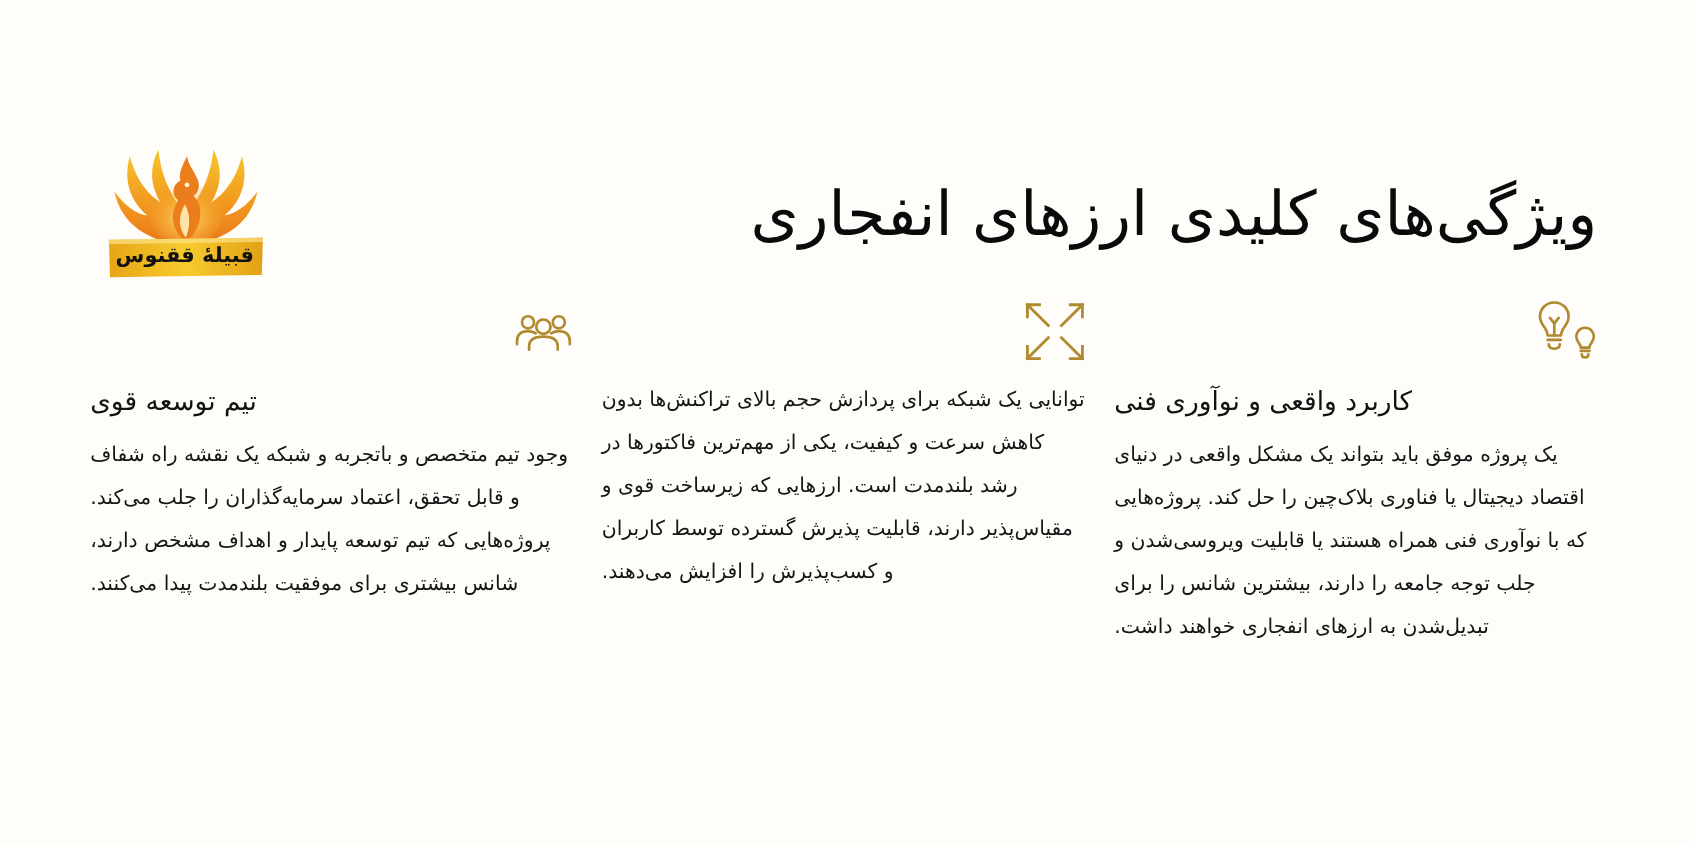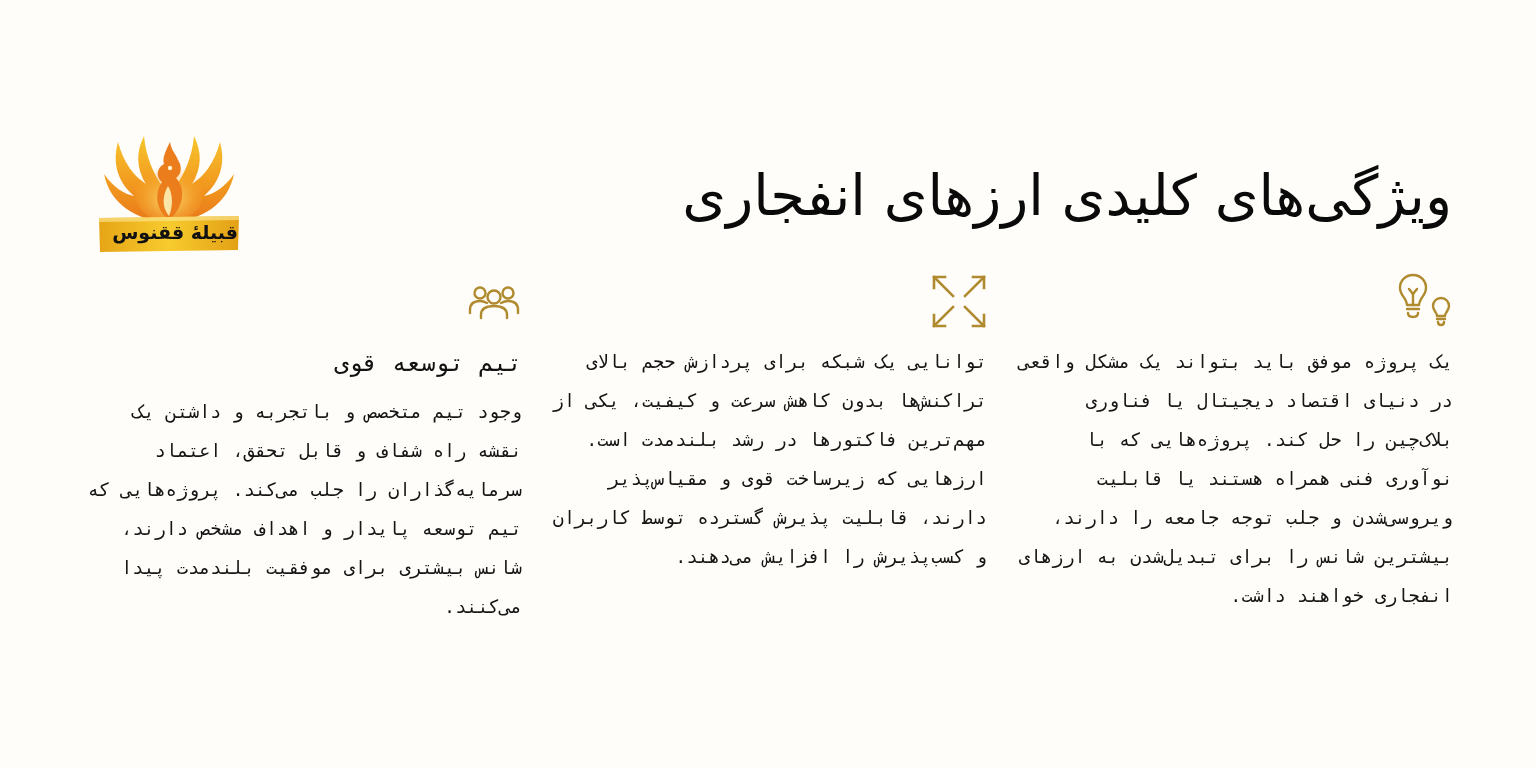--- a/index.html
+++ b/index.html
@@ -37,34 +37,34 @@
       width: 146px;
       height: 130px;
     }
     .logo svg { width: 100%; height: 100%; display: block; }
     .logo .banner-text {
       position: absolute;
       left: 2px;
       right: 4px;
       top: 92px;
       height: 32px;
+      text-align: center;
       font-family: "DejaVu Sans", sans-serif;
       font-weight: bold;
       font-size: 19px;
       line-height: 32px;
       color: #111;
       direction: rtl;
       letter-spacing: -0.5px;
     }
     .column {
       position: absolute;
       top: 272px;
       width: 440px;
-      text-align: right;
-      font-family: Liberation Mono, monospace;
+      text-align: left;
     }
     .col-1 { right: 83px; }
     .col-2 { right: 549px; }
     .col-3 { right: 1014px; }
     .icon {
       display: flex;
       justify-content: flex-start;
       height: 60px;
     }
     .icon svg { display: block; }
@@ -131,20 +131,21 @@
           <path d="M16 33 V22"></path>
           <path d="M16 22 L12 17"></path>
           <path d="M16 22 L20 17"></path>
           <path d="M10 37 H22"></path>
           <path d="M11 41 C11 44 13 45 16 45 C19 45 21 44 21 41"></path>
           <path d="M44 26 C39 26 36 30 36 34 C36 37 38 39 39 41 C40 42 40 43 40 44 L48 44 C48 43 48 42 49 41 C50 39 52 37 52 34 C52 30 49 26 44 26 Z"></path>
           <path d="M40 47 H48"></path>
           <path d="M41 50 C41 52 42 53 44 53 C46 53 47 52 47 50"></path>
         </svg>
     </div>
+    <h2 class="col-heading">کاربرد واقعی و نوآوری فنی</h2>
     <p class="col-text">یک پروژه موفق باید بتواند یک مشکل واقعی در دنیای اقتصاد دیجیتال یا فناوری بلاک‌چین را حل کند. پروژه‌هایی که با نوآوری فنی همراه هستند یا قابلیت ویروسی‌شدن و جلب توجه جامعه را دارند، بیشترین شانس را برای تبدیل‌شدن به ارزهای انفجاری خواهند داشت.</p>
   </div>
 
   <div class="column col-2">
     <div class="icon">
       <svg width="56" height="60" viewBox="0 0 56 60" fill="none" stroke="#b08a2e" stroke-width="2.6" stroke-linecap="square" stroke-linejoin="miter" xmlns="http://www.w3.org/2000/svg">
         <path d="M3 16 V5 H14"></path>
           <path d="M3 5 L22 24"></path>
         <path d="M53 16 V5 H42"></path>
           <path d="M53 5 L34 24"></path>
@@ -162,16 +163,16 @@
       <svg width="54" height="50" viewBox="0 0 54 50" fill="none" stroke="#b08a2e" stroke-width="2.4" stroke-linecap="round" stroke-linejoin="round" xmlns="http://www.w3.org/2000/svg">
         <circle cx="12" cy="21" r="5.5"></circle>
         <circle cx="40" cy="21" r="5.5"></circle>
         <circle cx="26" cy="25" r="6.5"></circle>
         <path d="M2 41 V38 C2 32 6 29 12 29 C15 29 17 30 19 31"></path>
         <path d="M50 41 V38 C50 32 46 29 40 29 C37 29 35 30 33 31"></path>
         <path d="M13 46 V43 C13 37 18 34 26 34 C34 34 39 37 39 43 V46"></path>
       </svg>
     </div>
     <h2 class="col-heading">تیم توسعه قوی</h2>
-    <p class="col-text">وجود تیم متخصص و باتجربه و داشتن یک نقشه راه شفاف و قابل تحقق، اعتماد سرمایه‌گذاران را جلب می‌کند. پروژه‌هایی که تیم توسعه پایدار و اهداف مشخص دارند، شانس بیشتری برای موفقیت بلندمدت پیدا می‌کنند.</p>
+    <p class="col-text">وجود تیم متخصص و باتجربه و شبکه یک نقشه راه شفاف و قابل تحقق، اعتماد سرمایه‌گذاران را جلب می‌کند. پروژه‌هایی که تیم توسعه پایدار و اهداف مشخص دارند، شانس بیشتری برای موفقیت بلندمدت پیدا می‌کنند.</p>
   </div>
 
 </div>
 
 </body></html>

